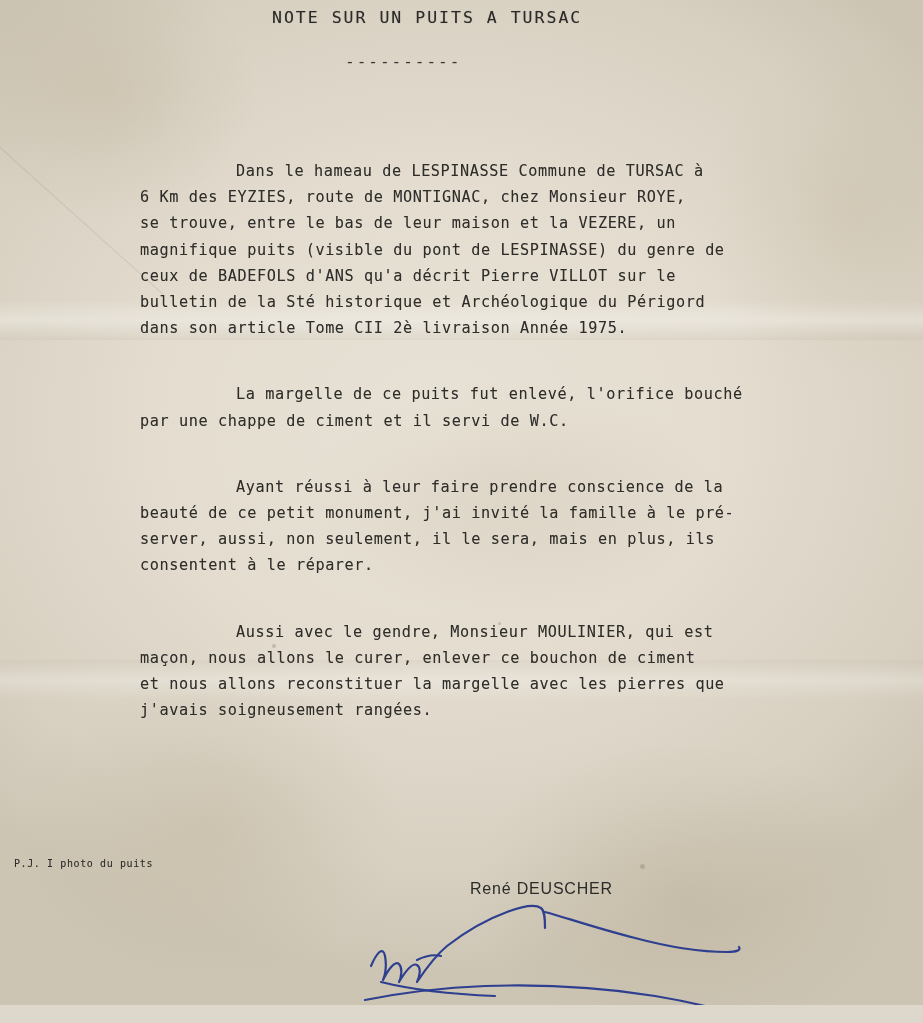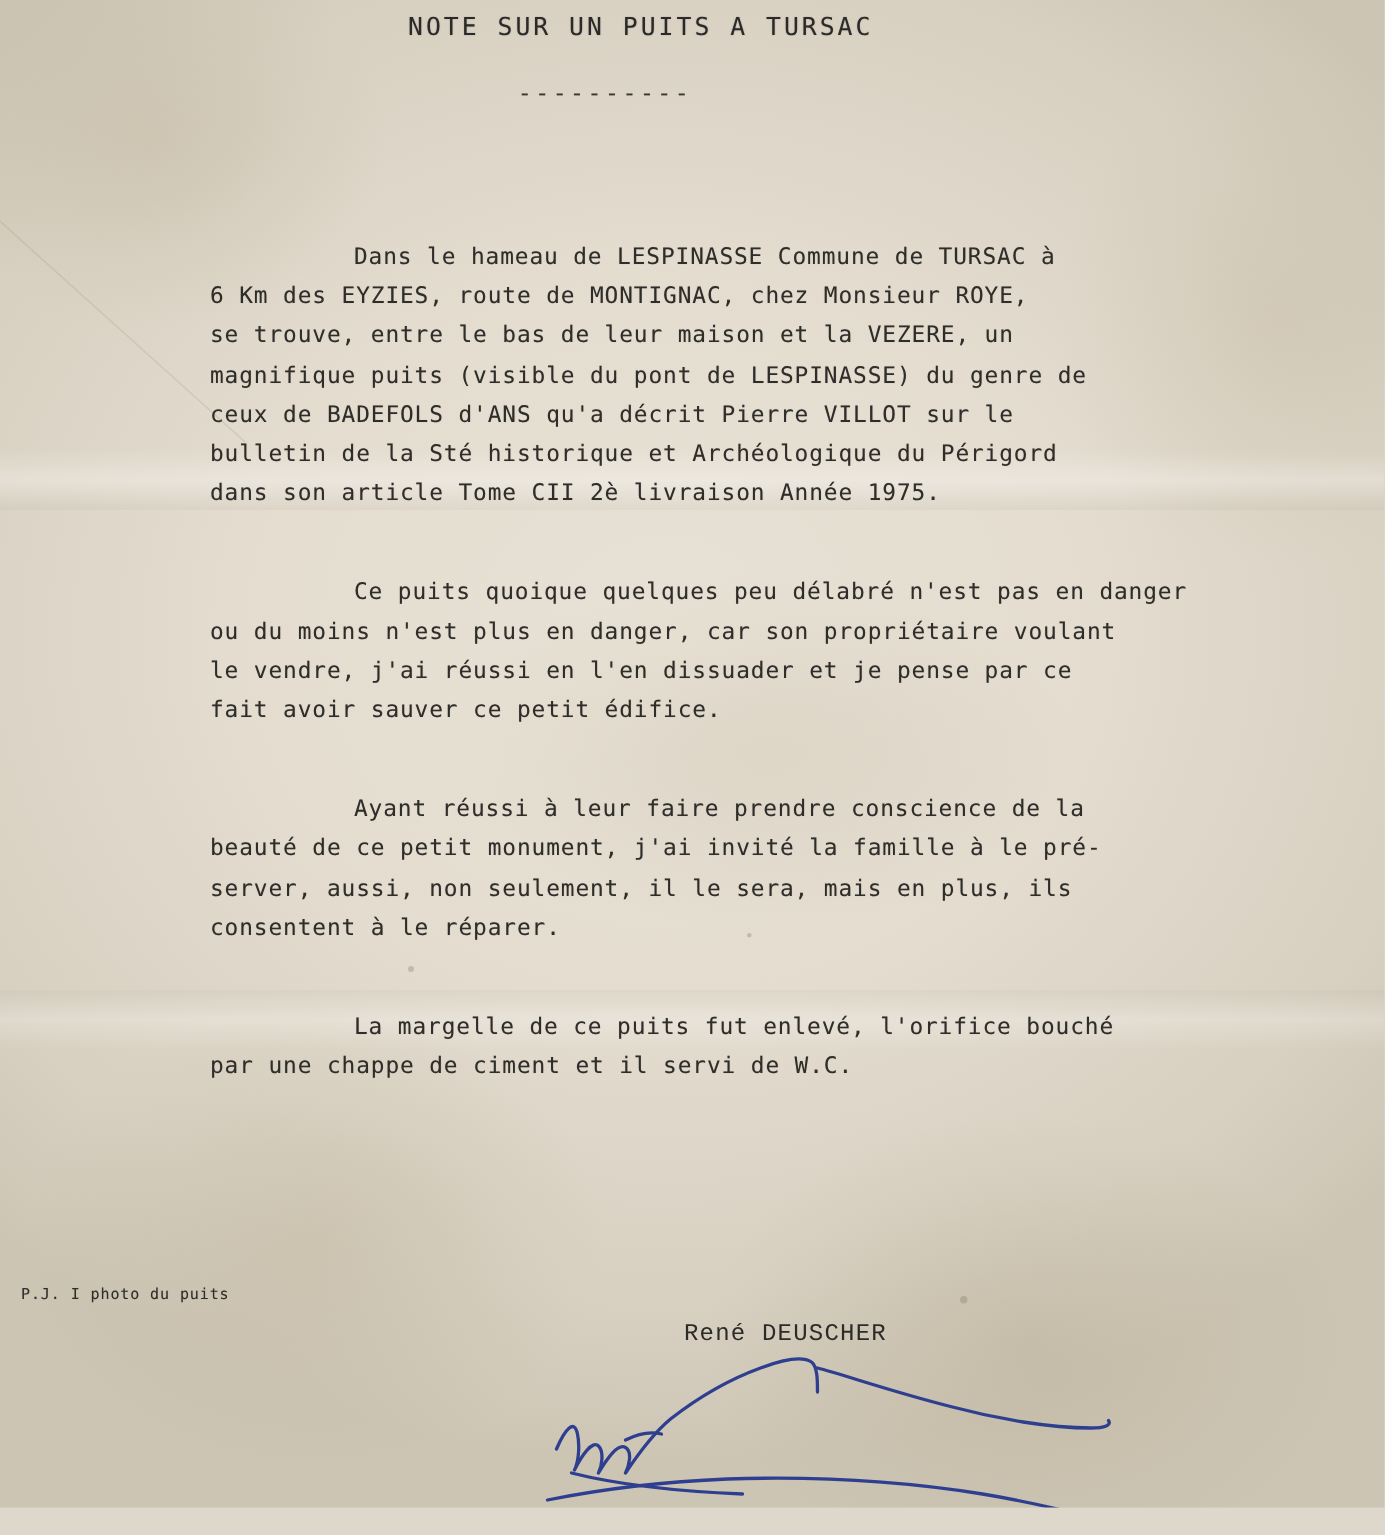--- a/index.html
+++ b/index.html
@@ -119,23 +119,23 @@
     left: 14px;
     top: 858px;
     font-size: 10px;
     letter-spacing: 0.6px;
     color: #2e2d2a;
     white-space: nowrap;
     text-shadow: 0 0 0.6px rgba(70,66,60,0.30);
   }
   .signer {
     position: absolute;
-    left: 456px;
+    left: 470px;
     top: 880px;
-    font-family: Liberation Mono, monospace;
+    font-family: Liberation Sans, sans-serif;
     font-size: 16px;
     letter-spacing: 0.8px;
     color: #2c2b29;
     white-space: nowrap;
   }
   .signature {
     position: absolute;
     left: 355px;
     top: 890px;
     width: 420px;
@@ -170,30 +170,30 @@
   <div class="title-rule">----------</div>
 
   <div class="body">
     <p class="para indent">Dans le hameau de LESPINASSE Commune de TURSAC à
 6 Km des EYZIES, route de MONTIGNAC, chez Monsieur ROYE,
 se trouve, entre le bas de leur maison et la VEZERE, un
 magnifique puits (visible du pont de LESPINASSE) du genre de
 ceux de BADEFOLS d'ANS qu'a décrit Pierre VILLOT sur le
 bulletin de la Sté historique et Archéologique du Périgord
 dans son article Tome CII 2è livraison Année 1975.</p>
-    <p class="para indent">Ce puits quoique quelques peu délabré n'est pas en danger
-ou du moins n'est plus en danger, car son propriétaire voulant
-le vendre, j'ai réussi en l'en dissuader et je pense par ce
-fait avoir sauver ce petit édifice.</p>
+    <p class="para indent">La margelle de ce puits fut enlevé, l'orifice bouché
+par une chappe de ciment et il servi de W.C.</p>
     <p class="para indent">Ayant réussi à leur faire prendre conscience de la
 beauté de ce petit monument, j'ai invité la famille à le pré-
 server, aussi, non seulement, il le sera, mais en plus, ils
 consentent à le réparer.</p>
-    <p class="para indent">La margelle de ce puits fut enlevé, l'orifice bouché
-par une chappe de ciment et il servi de W.C.</p>
+    <p class="para indent">Aussi avec le gendre, Monsieur MOULINIER, qui est
+maçon, nous allons le curer, enlever ce bouchon de ciment
+et nous allons reconstituer la margelle avec les pierres que
+j'avais soigneusement rangées.</p>
   </div>
 
   <div class="pj">P.J. I photo du puits</div>
   <div class="signer">René DEUSCHER</div>
 
   <svg class="signature" viewBox="0 0 420 130" xmlns="http://www.w3.org/2000/svg">
     <g fill="none" stroke="#2f3f8f" stroke-width="2.2" stroke-linecap="round" stroke-linejoin="round">
       <path d="M16,76 C22,62 28,56 30,66 C32,76 30,86 28,90 C33,80 40,70 44,74 C48,78 46,88 44,92 C50,82 57,72 62,75 C67,78 64,88 62,92 C70,80 80,66 92,56 C110,42 130,30 152,22 C168,16 180,14 186,18 C190,21 190,30 190,38"></path>
       <path d="M190,22 C206,26 240,38 280,48 C310,56 345,62 372,62 C382,62 386,60 384,57"></path>
       <path d="M10,110 C40,104 80,98 130,96 C190,94 250,98 300,106 C330,111 350,116 358,118"></path>

